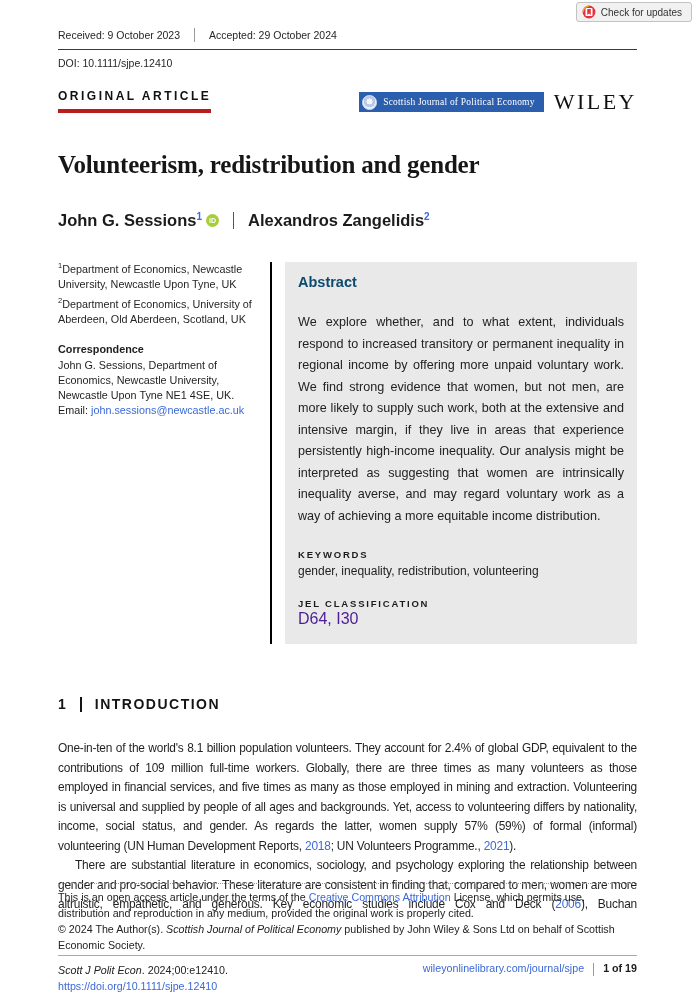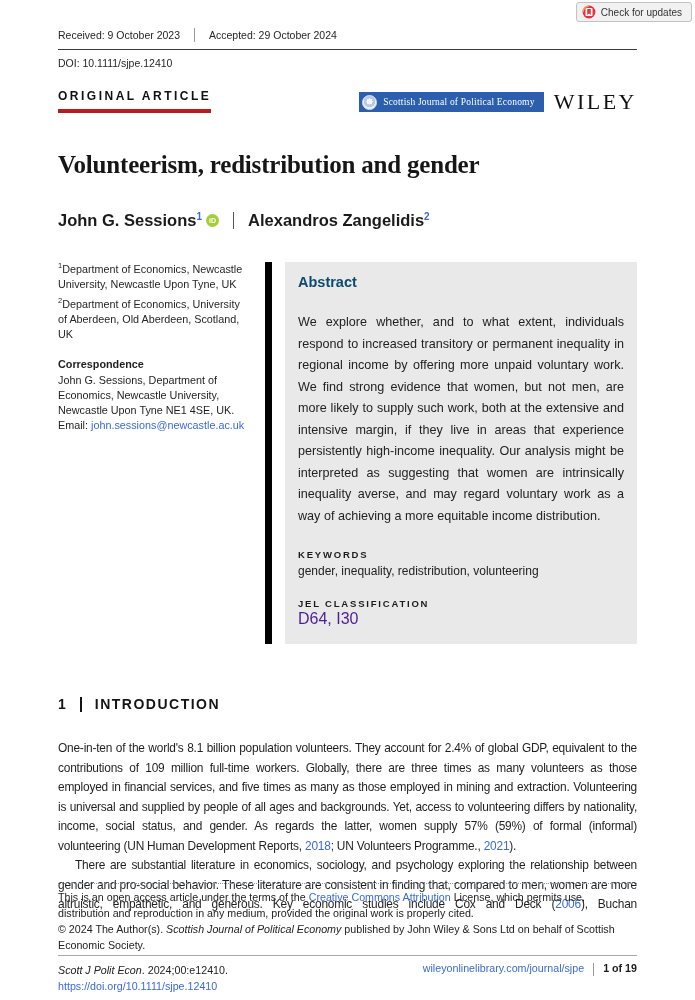--- a/index.html
+++ b/index.html
@@ -39,21 +39,21 @@
   .title { font-size:25px; font-weight:bold; color:#161616; margin-top:36px; letter-spacing:-0.2px;font-family:Liberation Serif, serif; }
   .authors { display:flex; align-items:center; margin-top:32px; font-size:16.5px; font-weight:bold; color:#1b1b1b; }
   .authors sup { font-size:10px; color:#3c69d6; font-weight:bold; vertical-align:super; line-height:0; }
   .orcid { display:inline-block; width:13px; height:13px; border-radius:50%; background:#a6ce39;
     color:#fff; font-size:7px; font-weight:bold; text-align:center; line-height:13px;
     vertical-align:middle; margin-left:4px; cursor:pointer; }
   .author-div { width:1px; height:17px; background:#555; margin:0 14px; }
 
   
   .twocol { display:flex; margin-top:32px; }
-  .leftcol { width:214px; flex:0 0 214px; border-right:7px solid #000000; padding-right:14px; }
+  .leftcol { width:214px; flex:0 0 214px; border-right:2px solid #000000; padding-right:14px; }
   .aff { font-size:10.8px; line-height:15px; color:#262626; margin-bottom:5px; }
   .aff sup { font-size:7.5px; vertical-align:super; line-height:0; }
   .corr-head { font-size:10.8px; font-weight:bold; margin-top:16px; }
   .corr-body { font-size:10.8px; line-height:15px; margin-top:3px; }
   .corr-email { font-size:10.8px; line-height:15px; }
   .link { color:#3c69d6; text-decoration:none; cursor:pointer; }
 
   .abstract-box { flex:1; margin-left:13px; background:#e9e9e9; padding:12px 13px 16px 13px; }
   .abstract-head { font-size:14.5px; font-weight:bold; color:#0c4a6e; margin-bottom:22px; }
   .abstract-text { font-size:12.6px; line-height:21.5px; text-align:justify; color:#222; }

